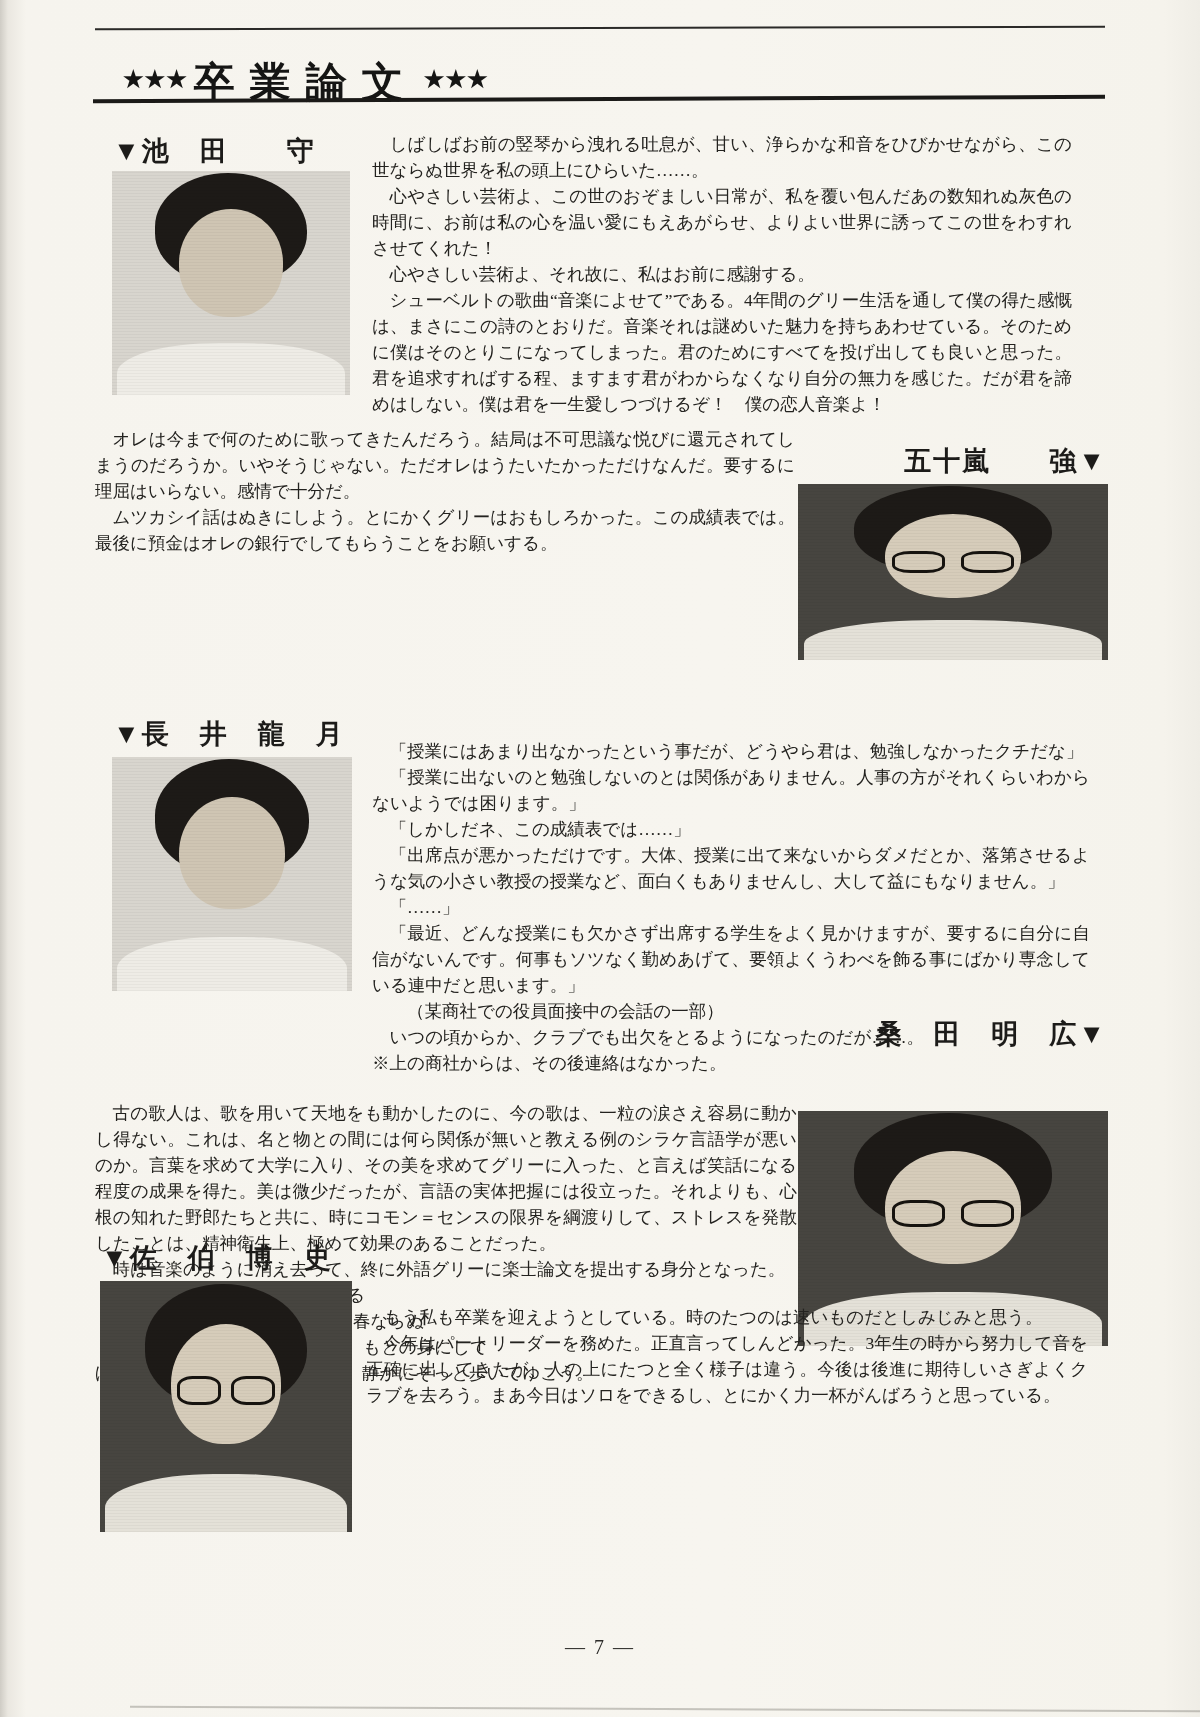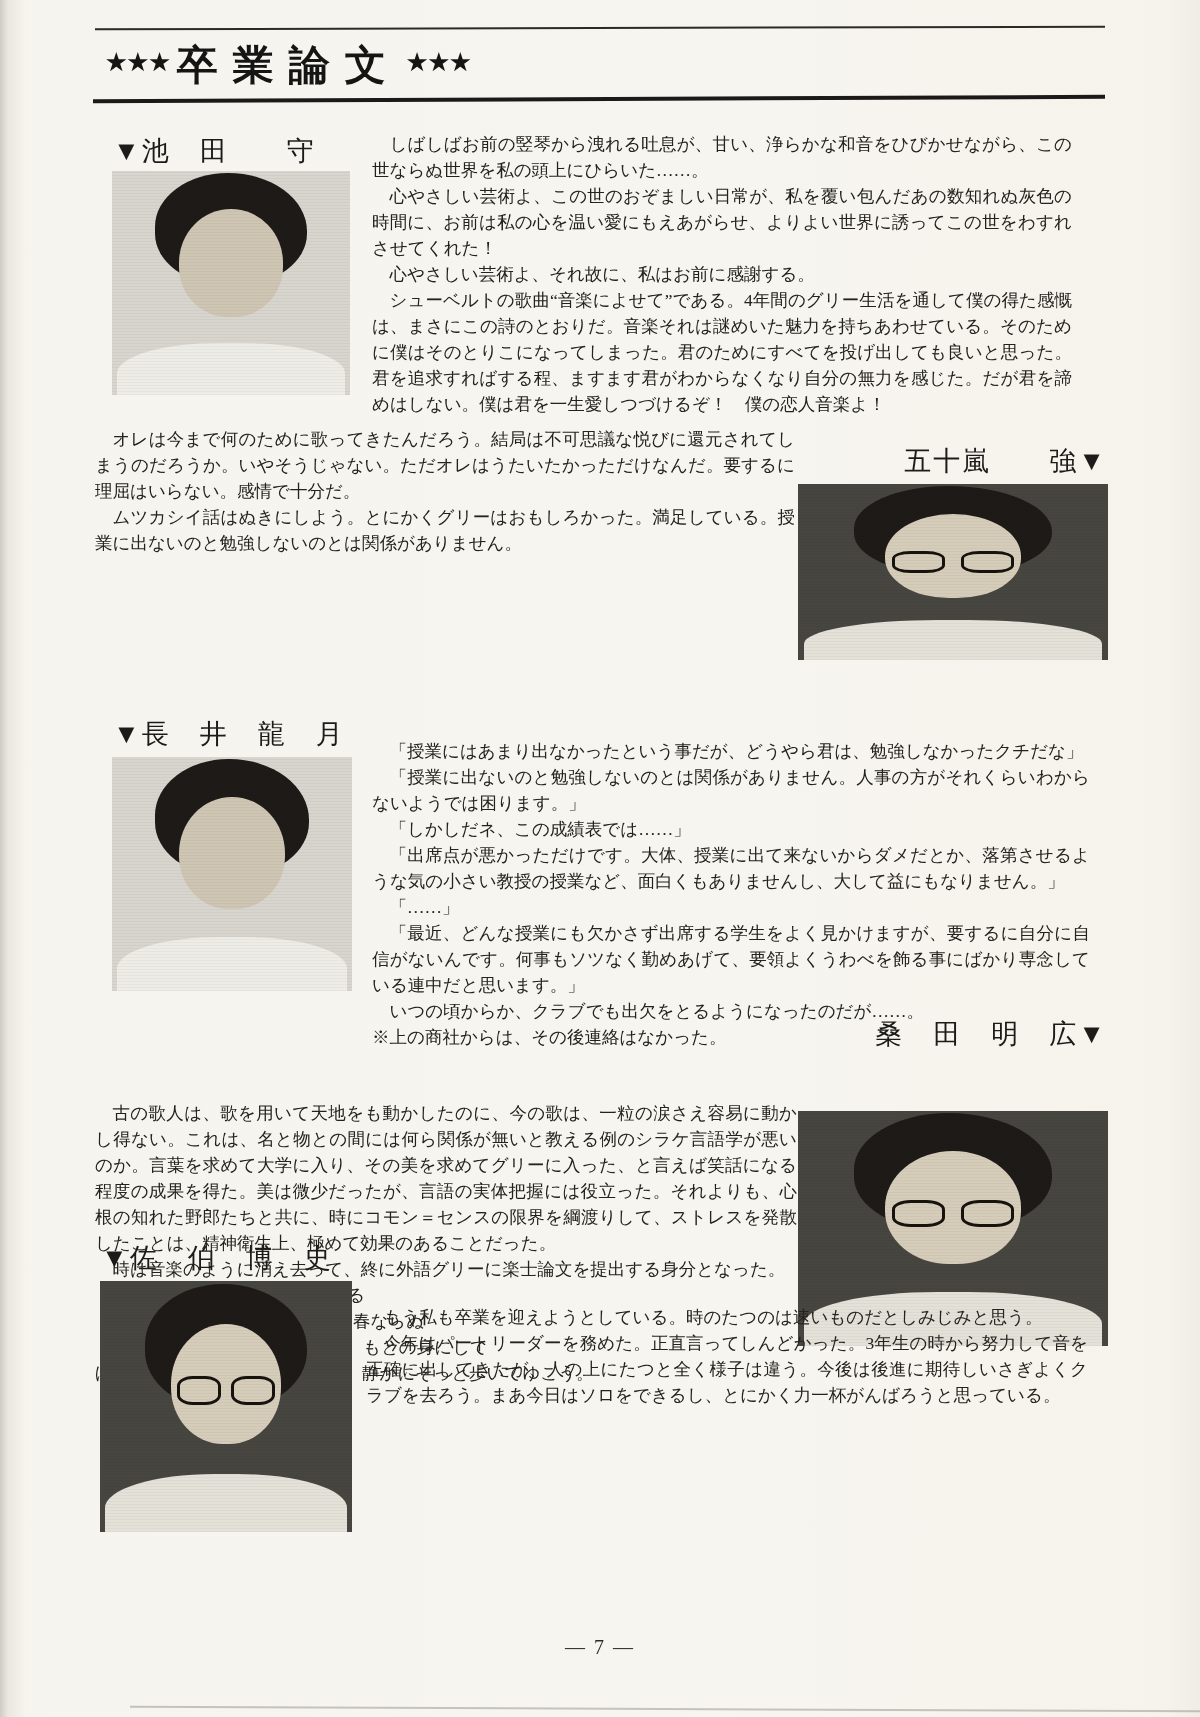--- a/index.html
+++ b/index.html
@@ -10,25 +10,25 @@
     font-family:"Liberation Serif","DejaVu Serif",serif;
     color:#23221f;
     background:
       linear-gradient(90deg,#cfccc5 0px,#eae7e0 8px,#f6f4ee 26px,#f7f5ef 60%,#f5f3ec 97%,#efede6 100%);
     overflow:hidden;
   }
   
   .rule-top{position:absolute;left:95px;top:27px;width:1010px;height:2px;background:#2b2a28;transform:rotate(-0.15deg);}
   .rule-title{position:absolute;left:93px;top:97px;width:1012px;height:4px;background:#1b1a18;transform:rotate(-0.25deg);}
   
-  .page-title{position:absolute;left:106px;top:38px;margin:0;font-weight:bold;color:#151514;white-space:nowrap;}
+  .page-title{position:absolute;left:106px;top:38px;margin:17px;font-weight:bold;color:#151514;white-space:nowrap;}
   .page-title .stars{font-size:23px;letter-spacing:1px;vertical-align:9px;}
   .page-title .kanji{font-size:41px;letter-spacing:15px;margin:0 6px;}
   
-  .author{position:absolute;margin:0;font-size:27px;font-weight:normal;color:#1c1b19;letter-spacing:2px;white-space:nowrap;}
+  .author{position:absolute;margin:0;font-size:27px;font-weight:bold;color:#1c1b19;letter-spacing:2px;white-space:nowrap;}
   .author.right{text-align:center;}
   #s1-name{left:113px;top:133px;}
   #s2-name{right:93px;top:443px;}
   #s3-name{left:113px;top:716px;text-align:right;}
   #s4-name{right:93px;top:1016px;}
   #s5-name{left:101px;top:1240px;}
   
   .essay-text{position:absolute;font-size:17.5px;line-height:26px;text-align:justify;color:#23221f;}
   .essay-text p{margin:0;text-indent:1em;}
   .essay-text p.noindent{text-indent:0;}
@@ -94,39 +94,40 @@
     <h2 class="author right" id="s2-name">五十嵐　　強▼</h2>
     <div class="photo dark" id="s2-photo">
       <div class="hair"></div>
       <div class="face"></div>
       <div class="specs"></div>
       <div class="body"></div>
       <div class="grain"></div>
     </div>
     <div class="essay-text" id="s2-text">
       <p>オレは今まで何のために歌ってきたんだろう。結局は不可思議な悦びに還元されてしまうのだろうか。いやそうじゃない。ただオレはうたいたかっただけなんだ。要するに理屈はいらない。感情で十分だ。</p>
-      <p>ムツカシイ話はぬきにしよう。とにかくグリーはおもしろかった。満足している。授業に出ないのと勉強しないのとは関係がありません。</p>
+      <p>ムツカシイ話はぬきにしよう。とにかくグリーはおもしろかった。この成績表では。最後に預金はオレの銀行でしてもらうことをお願いする。</p>
     </div>
   </section>
 
   <section>
     <h2 class="author" id="s3-name">▼長　井　龍　月</h2>
     <div class="photo" id="s3-photo">
       <div class="hair"></div>
       <div class="face"></div>
       <div class="body"></div>
       <div class="grain"></div>
     </div>
     <div class="essay-text" id="s3-text">
       <p>「授業にはあまり出なかったという事だが、どうやら君は、勉強しなかったクチだな」</p>
       <p>「授業に出ないのと勉強しないのとは関係がありません。人事の方がそれくらいわからないようでは困ります。」</p>
       <p>「しかしだネ、この成績表では……」</p>
       <p>「出席点が悪かっただけです。大体、授業に出て来ないからダメだとか、落第させるような気の小さい教授の授業など、面白くもありませんし、大して益にもなりません。」</p>
       <p>「……」</p>
       <p>「最近、どんな授業にも欠かさず出席する学生をよく見かけますが、要するに自分に自信がないんです。何事もソツなく勤めあげて、要領よくうわべを飾る事にばかり専念している連中だと思います。」</p>
+      <p class="indent2">（某商社での役員面接中の会話の一部）</p>
       <p>いつの頃からか、クラブでも出欠をとるようになったのだが……。</p>
       <p class="noindent">※上の商社からは、その後連絡はなかった。</p>
     </div>
   </section>
 
   <section>
     <h2 class="author right" id="s4-name">桑　田　明　広▼</h2>
     <div class="photo dark" id="s4-photo">
       <div class="hair"></div>
       <div class="face"></div>

